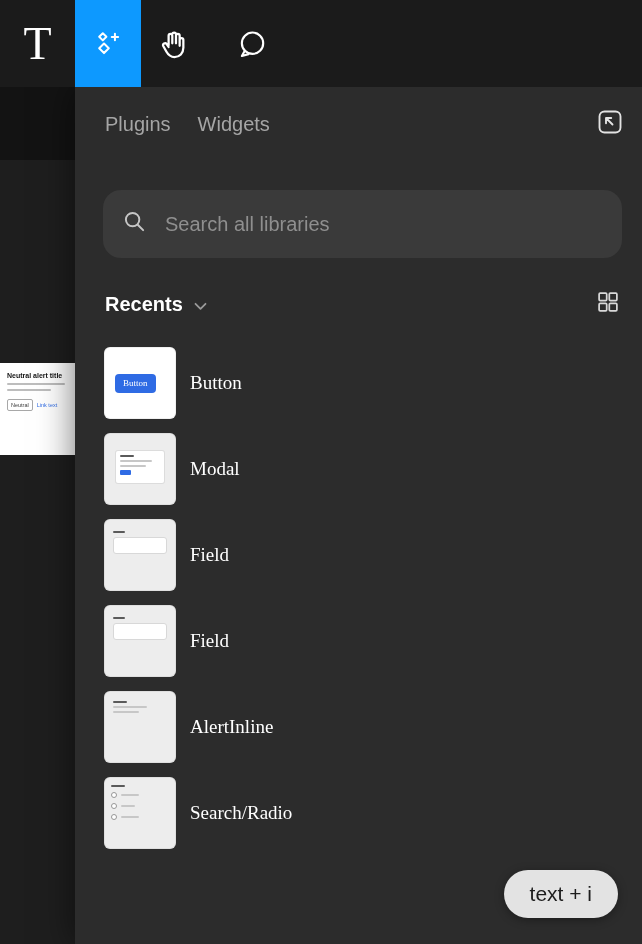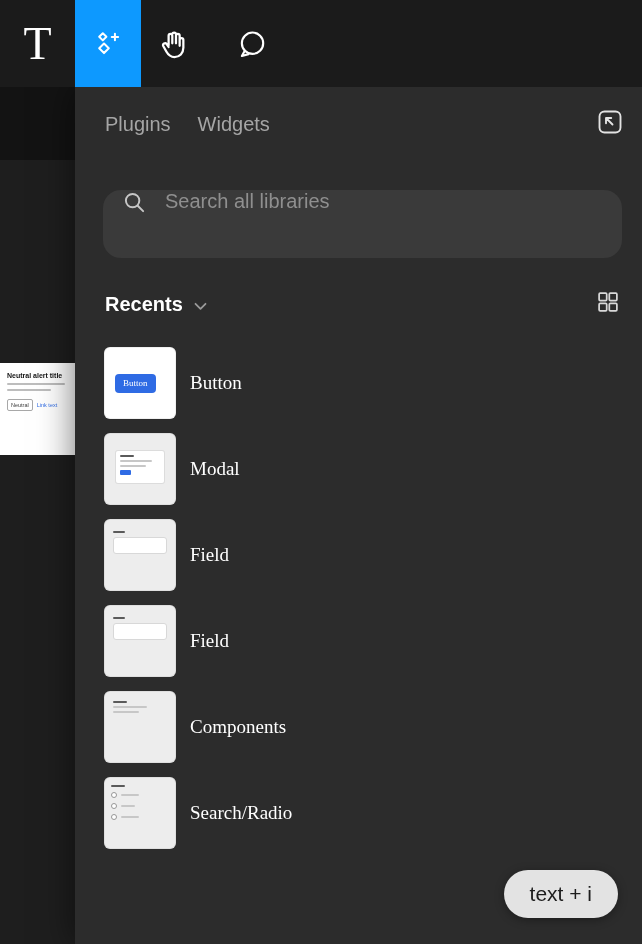--- a/index.html
+++ b/index.html
@@ -30,21 +30,21 @@
   
   .panel { position:absolute; left:75px; top:87px; width:567px; height:857px; background:#2c2c2c; z-index:3;
            box-shadow:0 0 34px rgba(0,0,0,.55); overflow:hidden; }
 
   .tabs { display:flex; align-items:center; padding:21px 16px 0 30px; }
   .tab { font-size:20px; color:#a5a5a5; margin-right:27px; cursor:pointer; white-space:nowrap; }
   .tab.active { color:#ffffff; font-weight:700; }
   .open-btn { margin-left:auto; width:32px; height:32px; display:flex; align-items:center; justify-content:center; cursor:pointer; }
 
   .search-box { position:absolute; left:28px; right:20px; top:103px; height:68px; background:#3a3a3a;
-                border-radius:18px; display:flex; align-items:flex-start; padding:0 19px; gap:17px; }
+                border-radius:18px; display:flex; align-items:center; padding:0 19px; gap:17px; }
   .search-box input { flex:1; background:transparent; border:none; outline:none; color:#e0e0e0; font-size:20px;
                       font-family:"Liberation Sans","DejaVu Sans",sans-serif; }
   .search-box input::placeholder { color:#8f8f8f; }
 
   .recents-row { position:absolute; left:30px; right:20px; top:203px; display:flex; align-items:center; }
   .recents-label { font-size:20px; font-weight:700; color:#ffffff; }
   .recents-chevron { margin-left:11px; margin-top:3px; }
   .grid-btn { margin-left:auto; width:28px; height:28px; display:flex; align-items:center; justify-content:center; cursor:pointer; }
 
   .items { position:absolute; left:29px; top:260px; right:0; }
@@ -210,21 +210,21 @@
         </div>
         <span class="row-label">Field</span>
       </div>
 
       <div class="row">
         <div class="thumb tv-alert">
           <div class="b dark w14"></div>
           <div class="b w34"></div>
           <div class="b w26"></div>
         </div>
-        <span class="row-label">Components</span>
+        <span class="row-label">AlertInline</span>
       </div>
 
 
       <div class="row">
         <div class="thumb tv-radio">
           <div class="b dark w14"></div>
           <div class="r-row">
               <span class="r-circle"></span>
               <span class="b w18"></span>
             </div>

